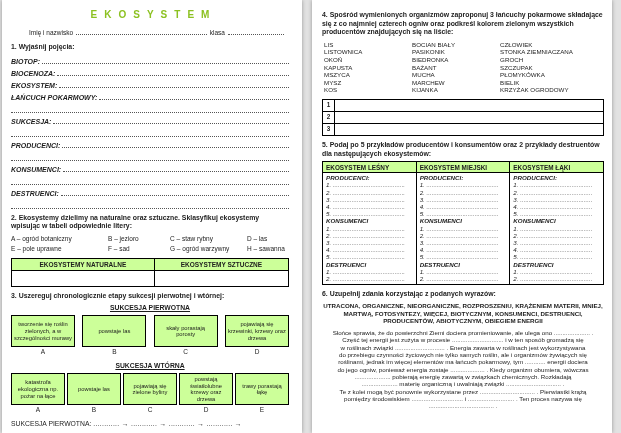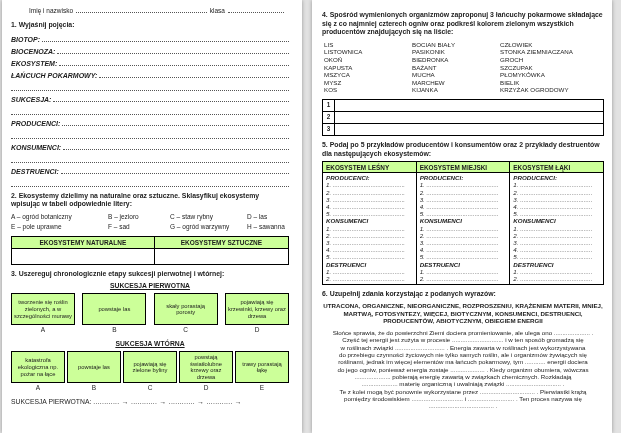--- a/index.html
+++ b/index.html
@@ -65,20 +65,21 @@
   .q5rows div{font-size:6.2px;font-style:italic;line-height:7.2px;white-space:nowrap;overflow:hidden;}
   .q5rows div:nth-of-type(1),.q5rows div:nth-of-type(7),.q5rows div:nth-of-type(13){font-weight:bold;}
 
   .bank{font-weight:bold;font-size:6.2px;line-height:7.8px;text-align:center;margin:2px 0 4px;}
   .para div{font-size:6.2px;line-height:7.3px;text-align:center;white-space:nowrap;overflow:hidden;}
 </style>
 </head>
 <body>
 
 <div class="page page-left">
+  <div class="title">EKOSYSTEM</div>
 
   <div class="nameline">
     <span>Imię i nazwisko</span>
     <span class="dotfill"></span>
     <span>klasa</span>
     <span class="dotfill short"></span>
   </div>
 
   <div class="qhead">1. Wyjaśnij pojęcia:</div>
 

